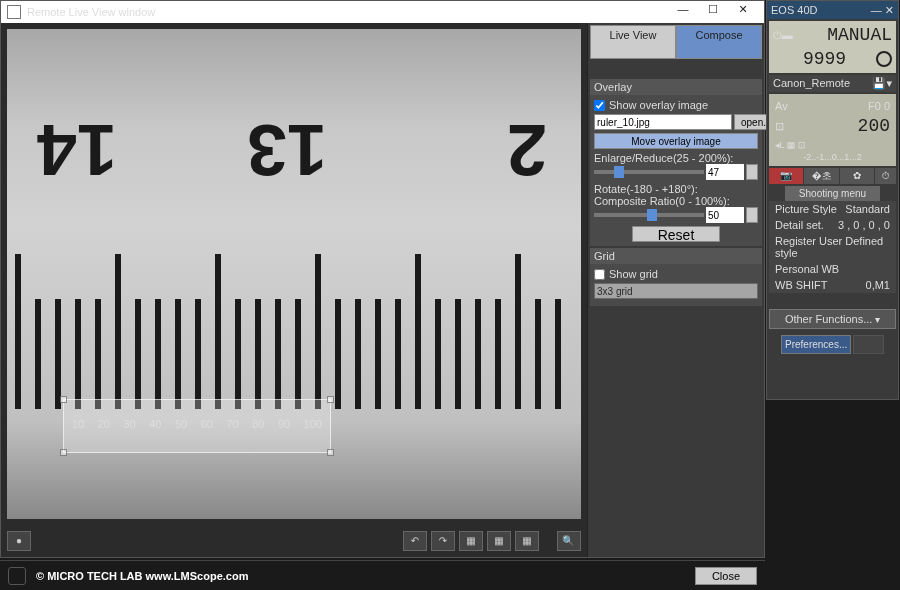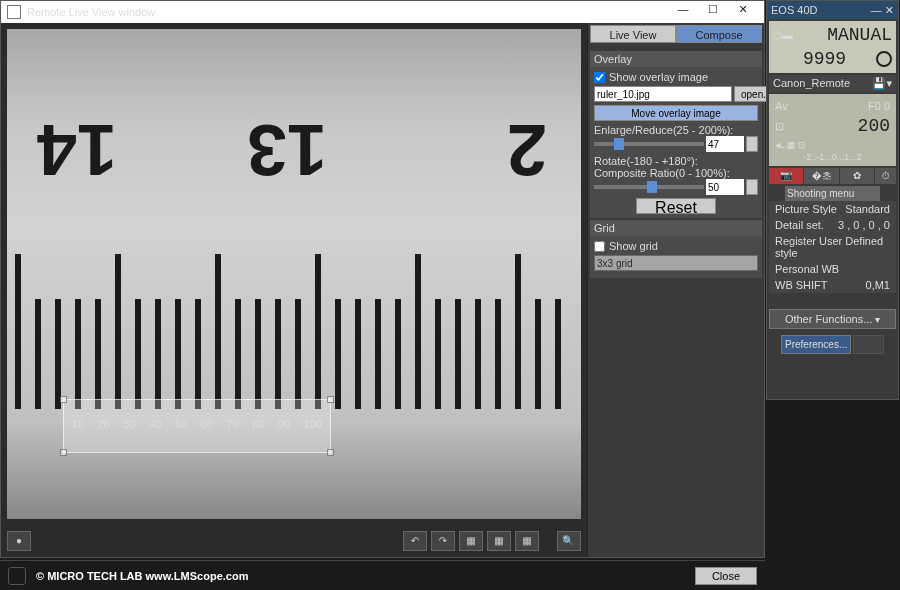--- a/index.html
+++ b/index.html
@@ -15,53 +15,53 @@
 .view-inner{position:relative;width:100%;height:490px;background:linear-gradient(180deg,#a8a8a8 0%,#c8c8c8 20%,#d2d2d2 40%,#c0c0c0 80%,#888 100%);overflow:hidden}
 .big-num{position:absolute;font-family:"Arial Black",sans-serif;font-size:72px;color:#1a1a1a;font-weight:900;transform:scaleY(-1) scaleX(-1)}
 .ruler-marks{position:absolute;top:195px;left:0;right:0;height:185px}
 .mark{position:absolute;background:#1a1a1a;width:6px;bottom:0}
 .overlay-ruler{position:absolute;left:56px;top:370px;width:268px;height:54px;background:rgba(255,255,255,.25);border:1px solid rgba(255,255,255,.6)}
 .overlay-ruler .handle{position:absolute;width:7px;height:7px;background:rgba(255,255,255,.5);border:1px solid rgba(0,0,0,.4)}
 .ov-tick-row{position:absolute;top:18px;left:8px;right:8px;display:flex;justify-content:space-between;color:#333;font-size:10px}
 .toolbar{position:absolute;bottom:4px;left:6px;right:6px;height:24px;display:flex;align-items:center;gap:4px}
 .toolbar .tbtn{width:24px;height:20px;background:#444;border:1px solid #666;text-align:center;line-height:18px;color:#ccc;font-size:10px}
 .right-panel{width:177px;background:#3a3a3a;border-left:1px solid #222;padding:2px}
-.tab-row{display:flex;height:18px;margin-bottom:8px}
+.tab-row{display:flex;height:34px;margin-bottom:20px}
 .tab{flex:1;background:#ccc;color:#222;text-align:center;line-height:18px;border:1px solid #888}
 .tab.active{background:#6a8fc8}
 .section{background:#4a4a4a;padding:4px;margin-bottom:2px;font-size:10px}
 .sec-title{background:#555;padding:2px 4px;margin:-4px -4px 4px -4px}
 .chk{display:flex;align-items:center;gap:4px;margin-bottom:3px}
 .chk input{width:11px;height:11px}
 .inline{display:flex;gap:2px;margin-bottom:3px}
 .inline input{flex:1;background:#fff;color:#000;border:1px solid #888;height:16px;padding:0 2px;font-size:10px}
 .inline button{background:#ccc;color:#000;border:1px solid #888;height:16px;padding:0 6px;font-size:10px}
 .longbtn{width:100%;background:#ccc;color:#000;border:1px solid #888;height:16px;font-size:10px;margin-bottom:3px}
 .slider-row{display:flex;align-items:center;gap:2px;margin-bottom:3px}
 .slider{flex:1;height:4px;background:#777;position:relative}
 .slider .thumb{position:absolute;width:10px;height:12px;background:#5a8fd8;top:-4px}
 .numbox{width:38px;height:16px;background:#fff;color:#000;display:flex;align-items:center;padding:0 2px;font-size:10px}
 .spinner{width:12px;height:16px;background:#ccc;border:1px solid #888}
-.resetbtn{width:80px;margin:0 auto;display:block;background:#ccc;color:#000;border:1px solid #888;height:16px;font-size:16px}
+.resetbtn{width:88px;margin:0 auto;display:block;background:#ccc;color:#000;border:1px solid #888;height:16px;font-size:14px}
 .disabled{opacity:.5}
 .bottom-bar{position:absolute;left:0;bottom:0;width:765px;height:30px;background:#1a1a1a;border-top:1px solid #444;display:flex;align-items:center;padding:0 8px}
 .bottom-bar .rec{width:18px;height:18px;border:1px solid #555;border-radius:3px;margin-right:10px}
 .bottom-bar .copy{color:#fff;font-size:11px;font-weight:bold}
 .bottom-bar .close{margin-left:auto;background:#ccc;color:#000;border:1px solid #888;padding:2px 16px}
 .camera-win{left:766px;top:0;width:133px;height:400px;background:#3a3a3a}
 .cam-title{height:18px;background:#2a4a6a;display:flex;align-items:center;padding:0 4px;font-size:10px;color:#fff}
 .cam-lcd{background:#c8c8b8;color:#222;padding:2px;margin:2px}
 .cam-row{display:flex;align-items:center;justify-content:space-between;padding:2px}
 .cam-big{font-family:"Courier New",monospace;font-size:18px;font-weight:normal;color:#222}
 .cam-txt{background:#444;padding:2px 4px;margin:2px;font-size:10px;display:flex;justify-content:space-between}
 .cam-lcd2{background:#b8b8a8;margin:2px;padding:4px;color:#222}
 .cam-tabs{display:flex;margin:2px;gap:1px}
 .cam-tab{flex:1;height:16px;background:#555;text-align:center;line-height:16px;font-size:10px}
 .cam-tab.red{background:#b03838}
-.menu-hdr{background:#666;text-align:left;padding:2px;margin:0 18px;font-size:10px}
+.menu-hdr{background:#666;text-align:center;padding:2px;margin:0 18px;font-size:10px}
 .menu-row{display:flex;justify-content:space-between;padding:2px 6px;font-size:10px;background:#444;margin:0 2px}
 .menu-row.dim{color:#888}
 .cam-btn{background:#555;border:1px solid #777;padding:3px;margin:2px;text-align:center;font-size:10px}
 .cam-btn.blue{background:#3a5a8a}
 </style>
 </head>
 <body>
 
 <div class="win main-win">
   <div class="titlebar">

